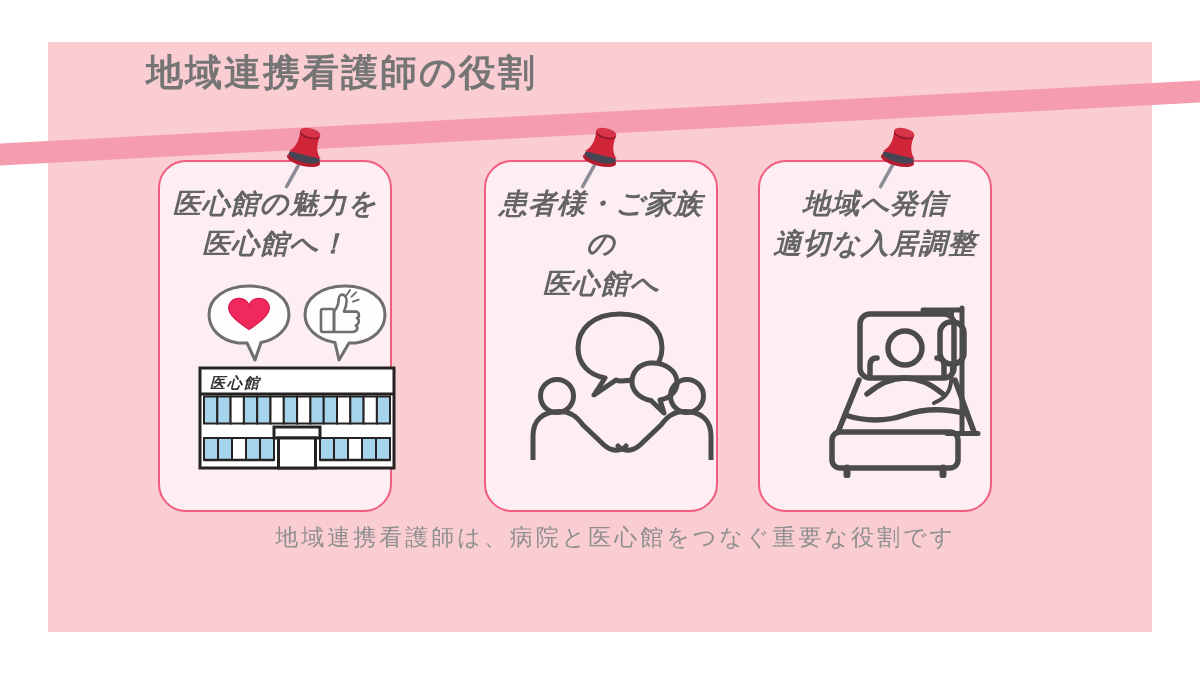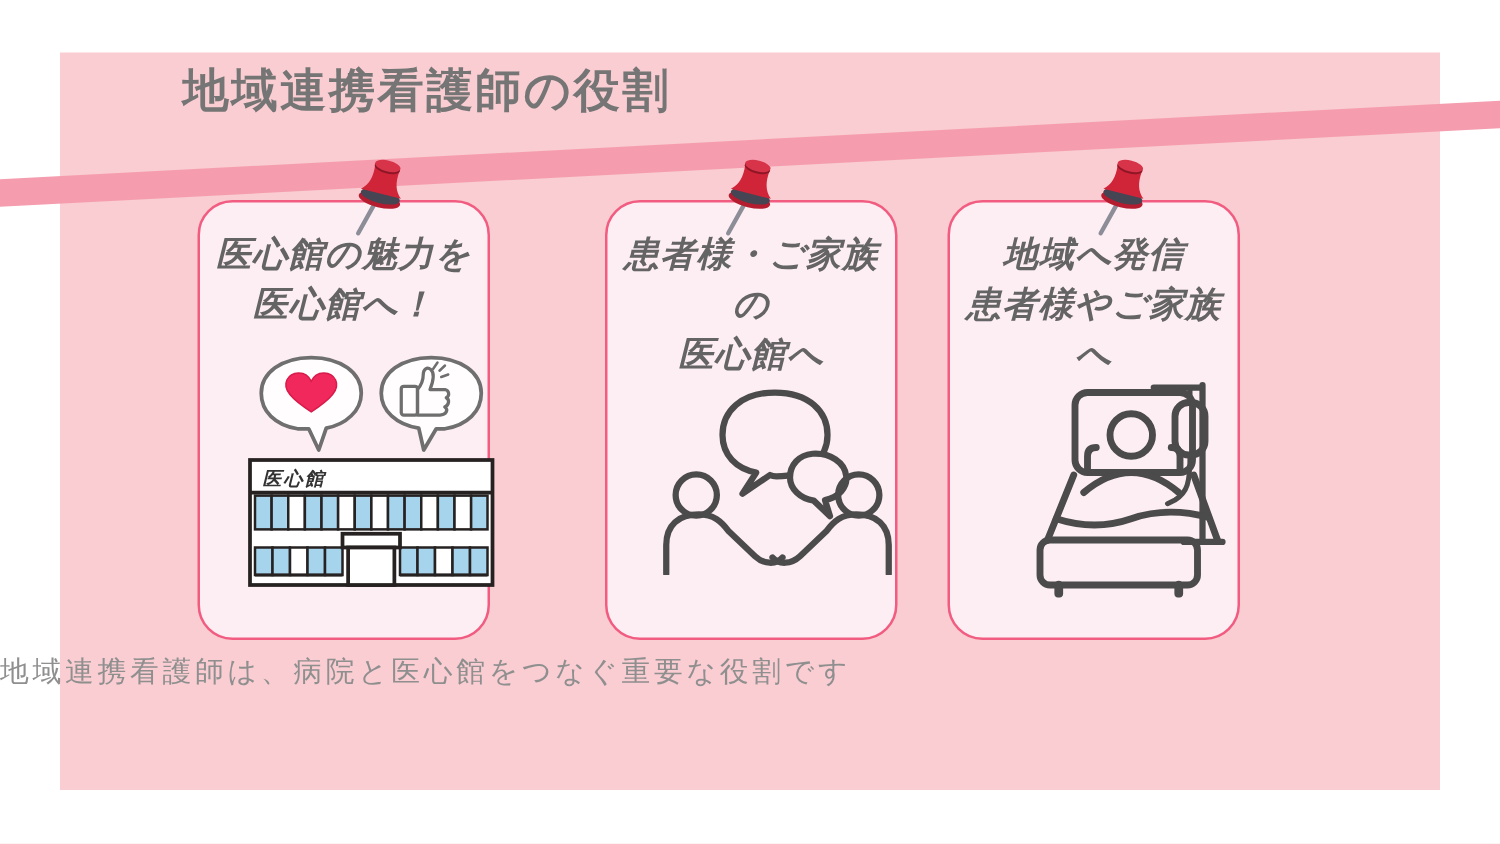--- a/index.html
+++ b/index.html
@@ -14,21 +14,21 @@
   .title{position:absolute;left:146px;top:48px;font-size:37px;font-weight:bold;
     color:var(--title_gray,#757575);letter-spacing:2px;z-index:2;white-space:nowrap;}
   .card{position:absolute;top:160px;width:234px;height:352px;box-sizing:border-box;
     background:var(--card_bg,#fdeef4);border:2px solid var(--card_border,#f15c80);
     border-radius:28px;z-index:2;font-style:italic;}
   .card-1{left:158px}.card-2{left:484px}.card-3{left:758px}
   .card-heading{margin-top:22px;text-align:center;font-size:28px;font-weight:bold;
     color:var(--heading_gray,#646464);line-height:40px;letter-spacing:1px;}
   .pin{position:absolute;top:124px;z-index:5;}
   .pin-1{left:272px}.pin-2{left:568px}.pin-3{left:866px}
-  .footer{position:absolute;left:0;top:521px;width:956px;text-align:left;
+  .footer{position:absolute;left:0;top:521px;width:956px;text-align:right;
     font-size:23px;color:var(--footer_gray,#8f8f90);line-height:33px;
     letter-spacing:3px;z-index:2;}
   .icon-abs{position:absolute;}
   .bubbles-pos{left:43px;top:120px;}
   .building-pos{left:38px;top:204px;}
   .people-pos{left:42px;top:146px;}
   .bed-pos{left:50px;top:140px;}
   
   .art{stroke:var(--art_gray,#4b4b4b);fill:none;stroke-width:5;
     stroke-linecap:round;stroke-linejoin:round;}
@@ -129,21 +129,21 @@
     <g>
       <circle class="art" cx="159" cy="88" r="16.5"></circle>
       <path class="art" d="M183,151 L183,128 C183,112 173,103.5 157,103.5 C145,103.5 139,109 133,117 L112,137 C105,143.5 95,144 90,138"></path>
     </g>
   </svg>
 </div>
 
 <div class="card card-3">
   <div class="card-heading">
     <div>地域へ発信</div>
-    <div>患者様やご家族へ</div>
+    <div>適切な入居調整</div>
   </div>
   <svg class="icon-abs bed-pos" width="172" height="176" viewBox="0 0 172 176">
     <g>
       <path class="bed" style="stroke-width:5" d="M113,8 L152,8 M152,6 L152,130 M137,131.5 L168,131.5"></path>
       <path class="bed" style="stroke-width:4" d="M142,8 L142,20"></path>
       <rect class="bed" x="130" y="20" width="24" height="42" rx="11"></rect>
       <path class="bed" style="stroke-width:4" d="M142,62 C142,84 140,92 130,98 L124,101"></path>
     </g>
     <g>
       <rect class="bed" x="50" y="12" width="94" height="64" rx="10"></rect>

